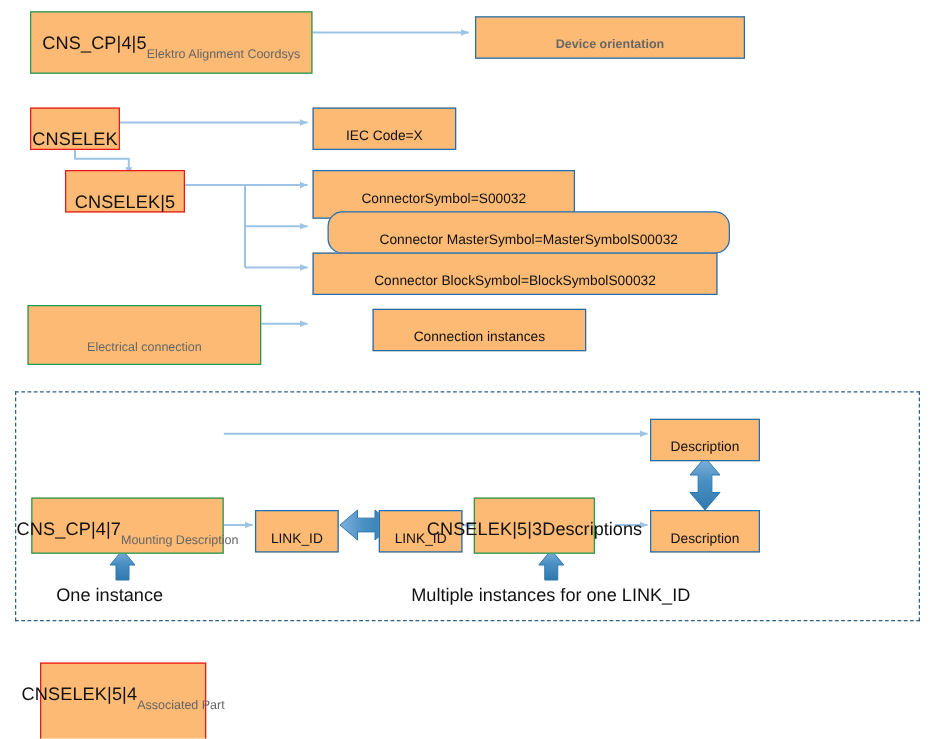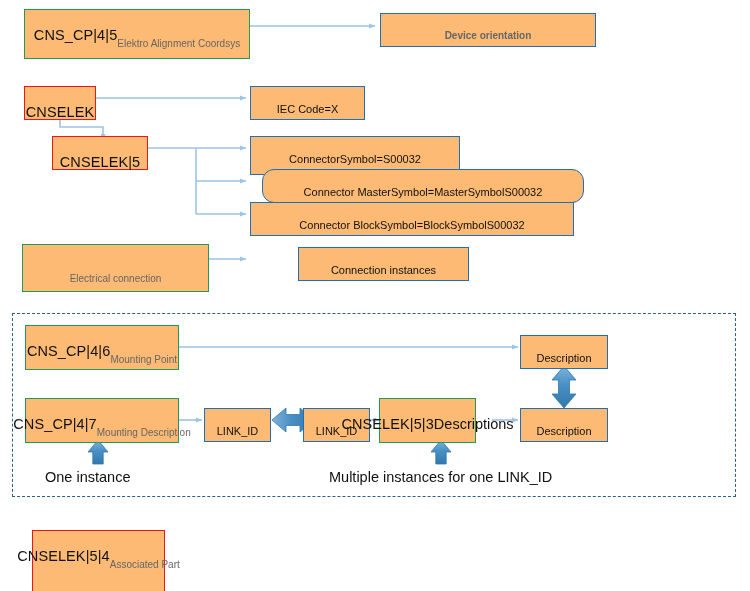--- a/index.html
+++ b/index.html
@@ -180,24 +180,20 @@
   </div>
 
   <div class="node green" style="left:22px; top:244px; width:187px; height:48px;">
     <div class="sub">Electrical connection</div>
   </div>
 
   <div class="node blue" style="left:250px; top:247px; width:171px; height:25px;margin-left:48px;">
     <div class="label-plain">Connection instances</div>
   </div>
 
-  <div class="node green" style="left:25px; top:325px; width:154px; height:45px;">
-    <div class="ttl">CNS_CP|4|6</div>
-    <div class="sub">Mounting Point</div>
-  </div>
 
   <div class="node green" style="left:25px; top:398px; width:154px; height:45px;">
     <div class="ttl">CNS_CP|4|7</div>
     <div class="sub">Mounting Description</div>
   </div>
 
   <div class="node blue" style="left:204px; top:408px; width:67px; height:25px;">
     <div class="label-plain">LINK_ID</div>
   </div>
 

